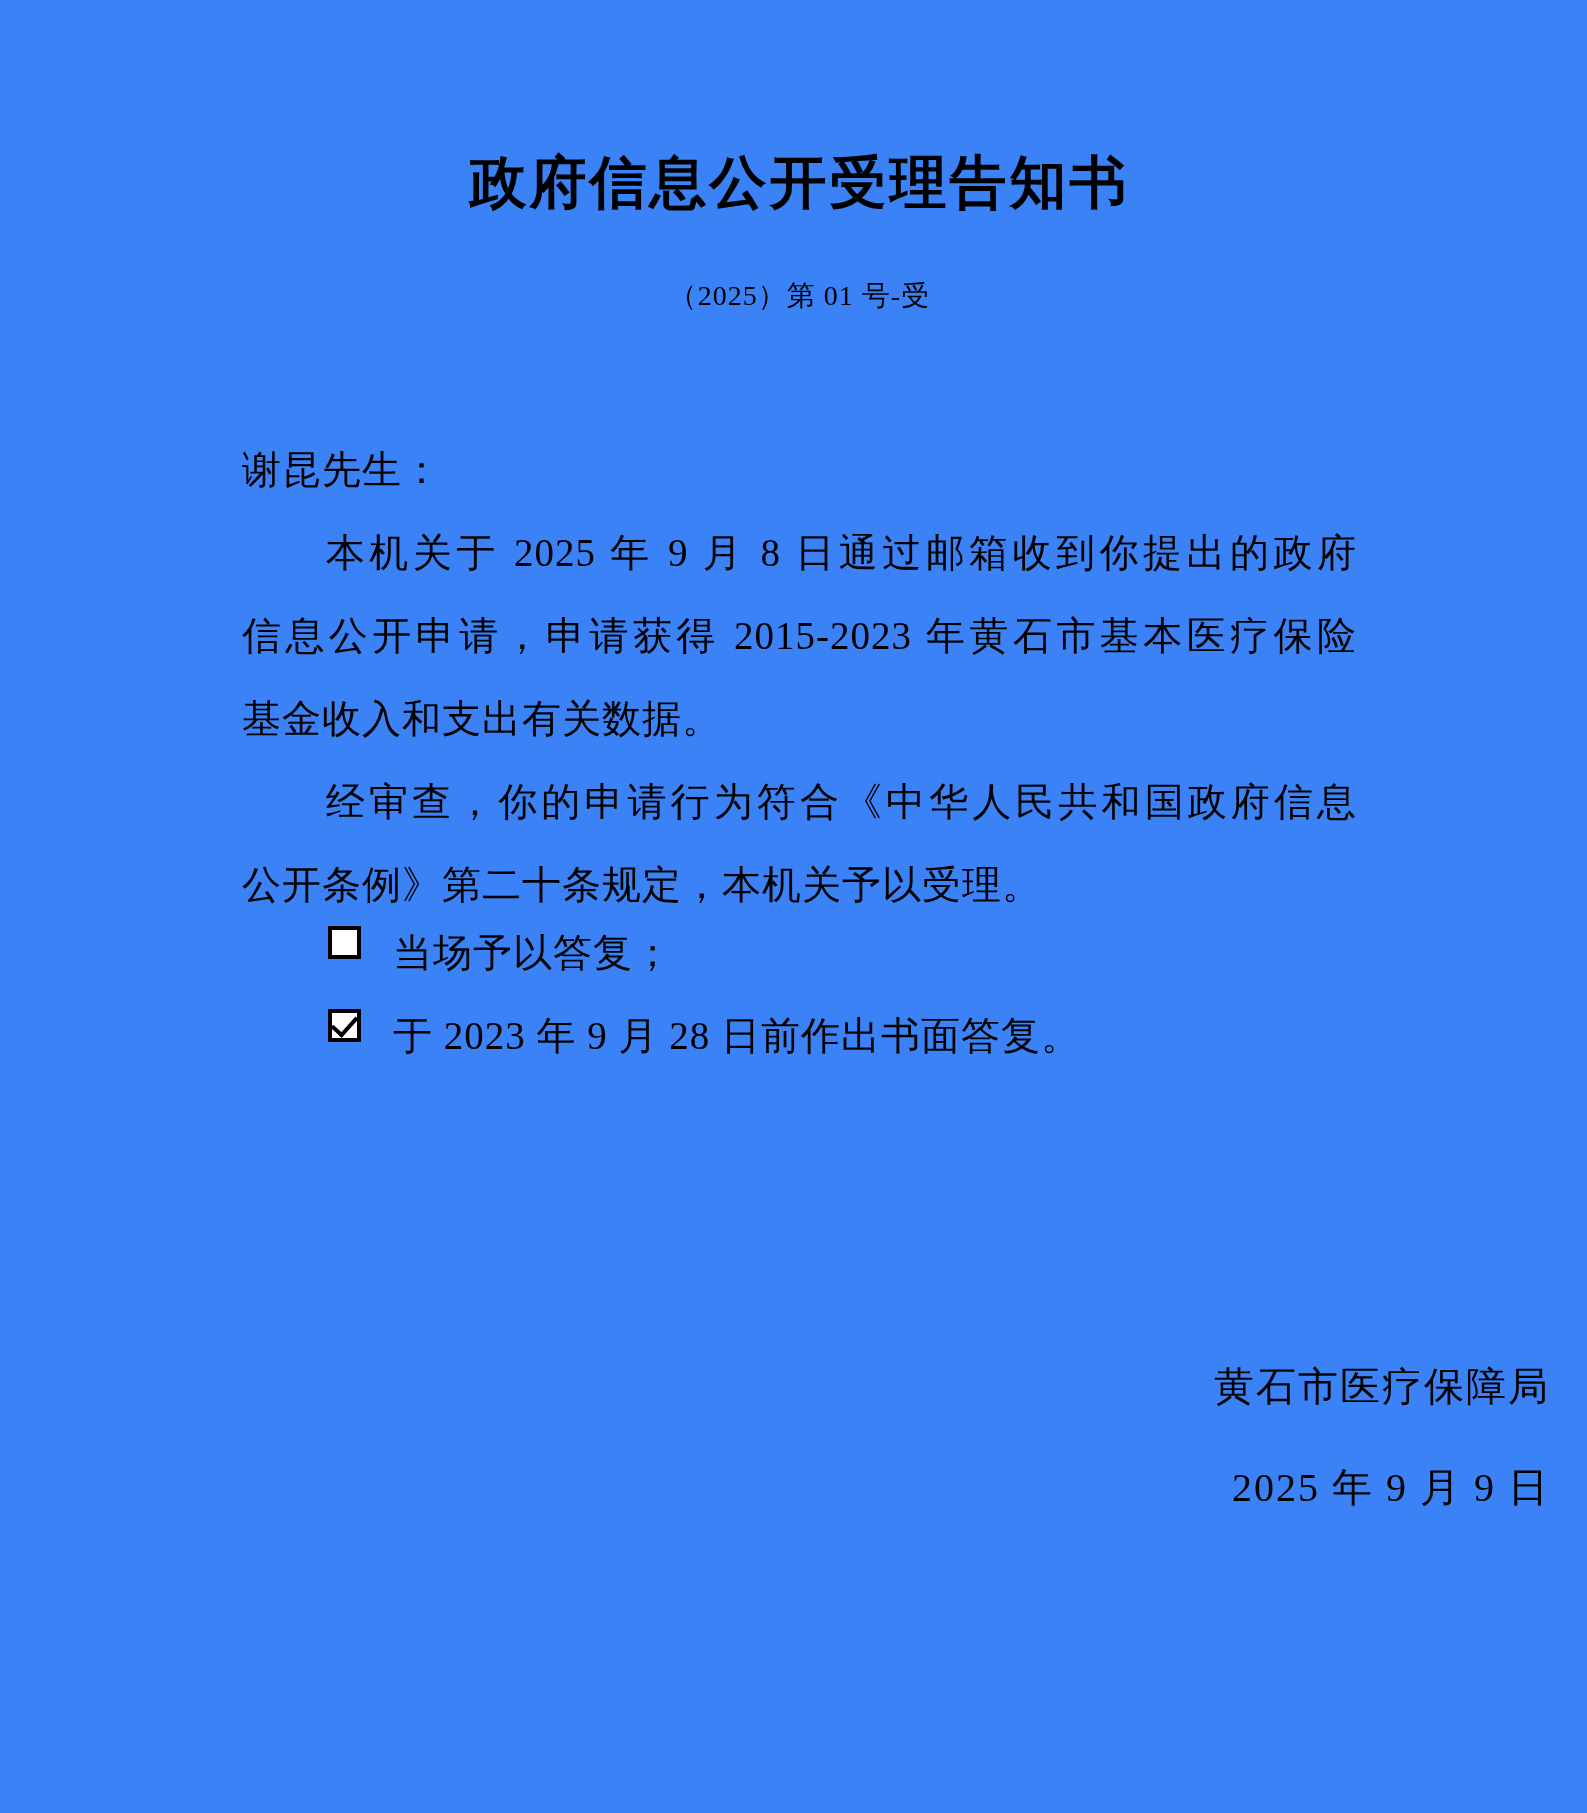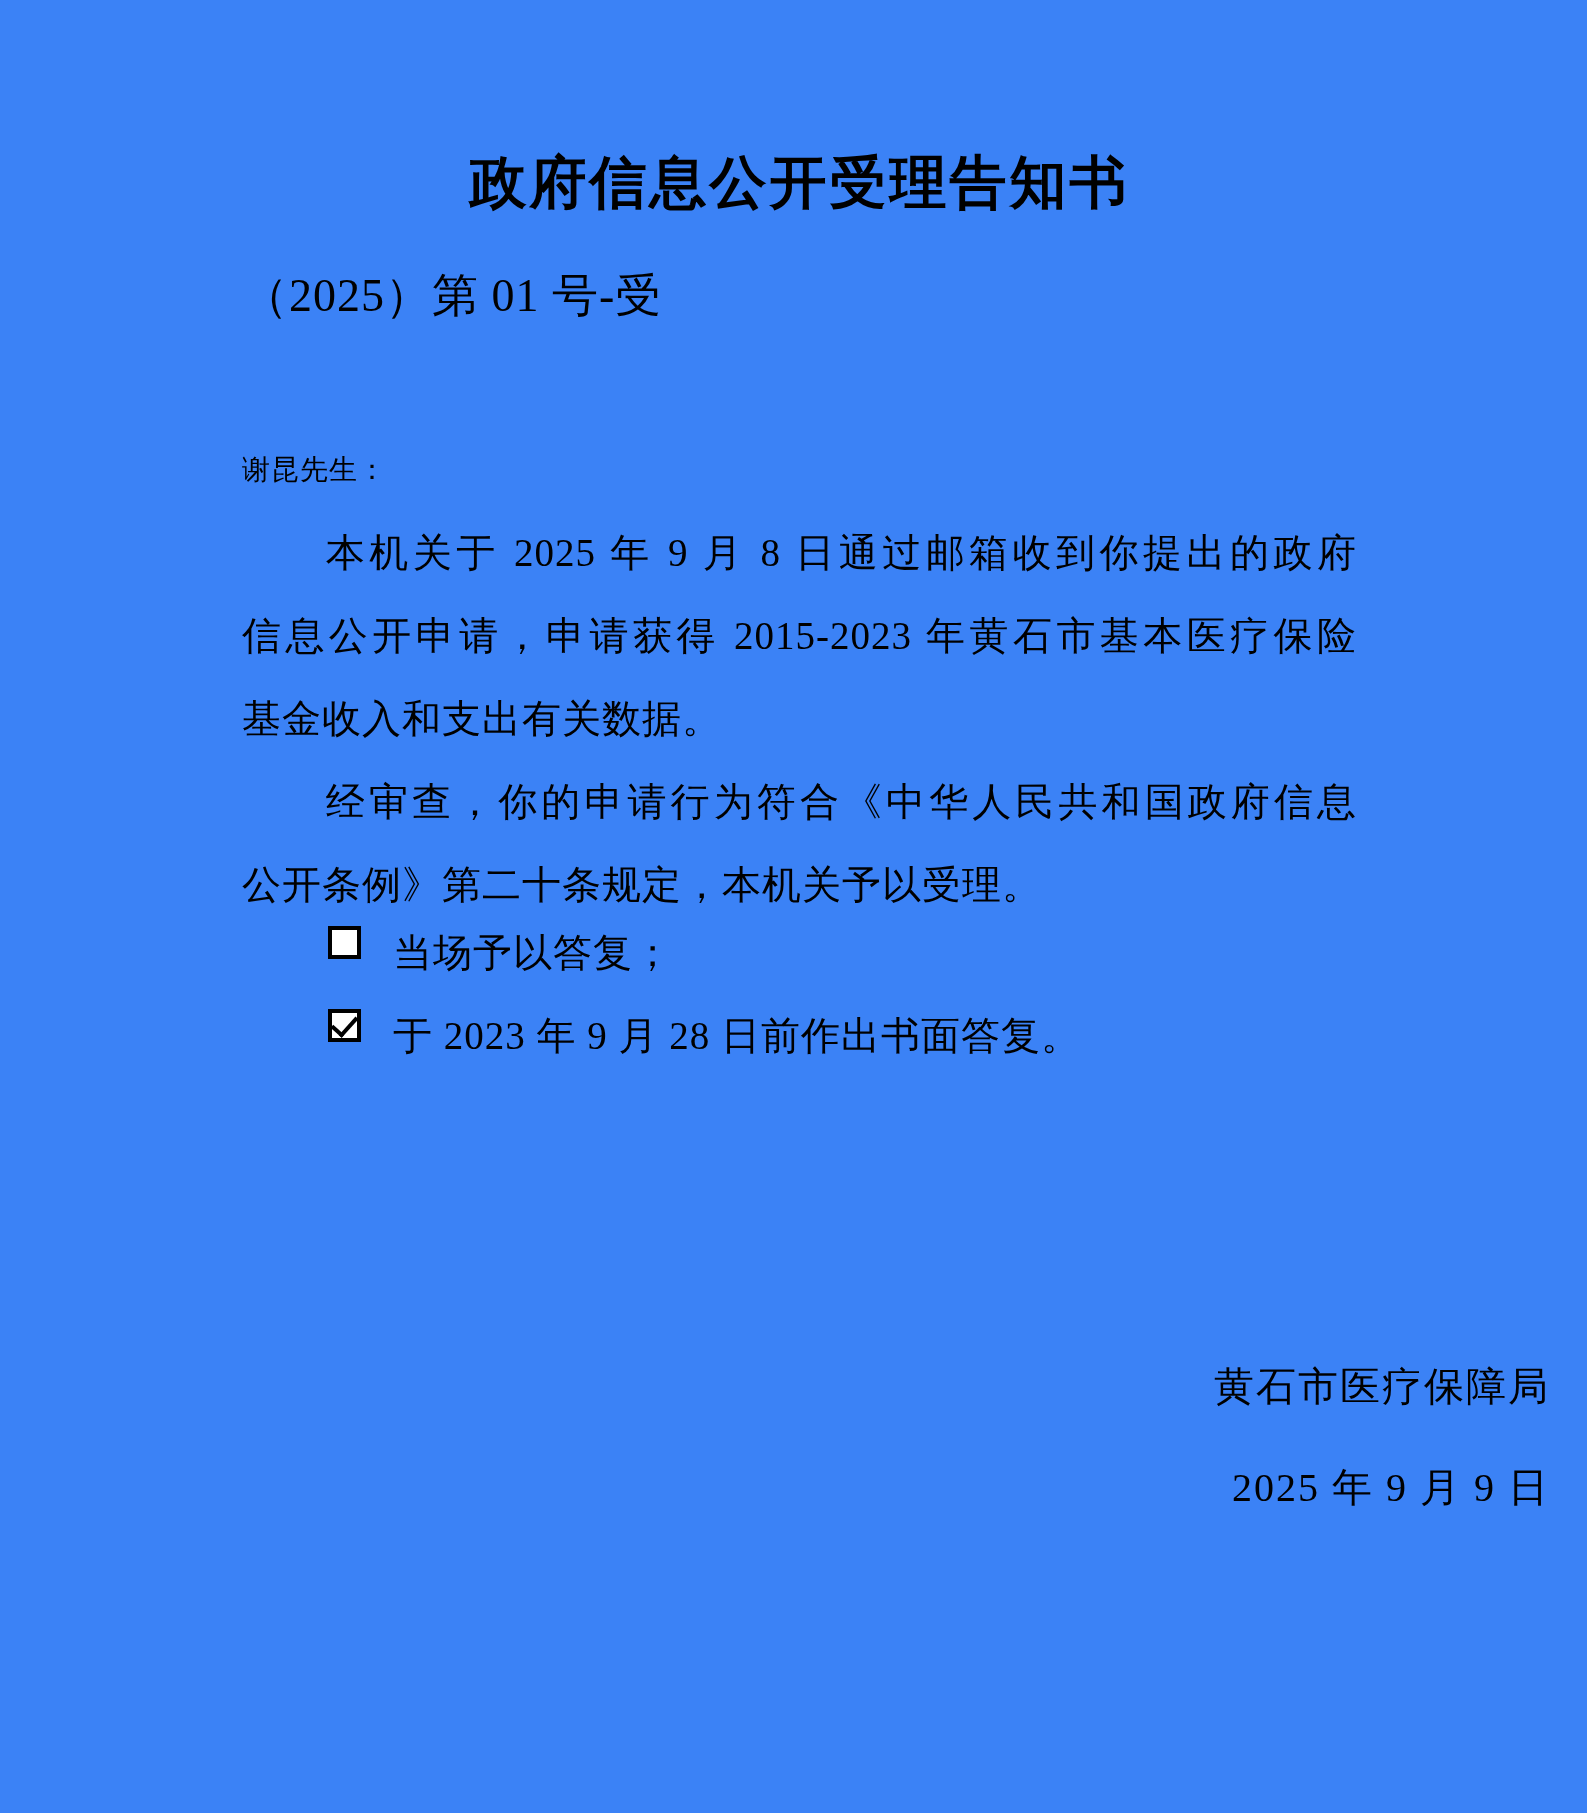--- a/index.html
+++ b/index.html
@@ -23,28 +23,28 @@
     text-align: center;
     font-family: "Liberation Sans", "DejaVu Sans", sans-serif;
     font-weight: bold;
     font-size: 57px;
     line-height: 1.2;
     letter-spacing: 3px;
     white-space: nowrap;
   }
   .ref-line {
     margin-top: 55px;
-    text-align: left;
-    font-size: 46px;
+    text-align: center;
+    font-size: 28px;
     line-height: 50px;
     letter-spacing: 1px;
   }
   .salutation {
     margin-top: 107px;
-    font-size: 28px;
+    font-size: 39px;
     line-height: 83px;
     letter-spacing: 1px;
   }
   .bodyline {
     font-size: 39px;
     line-height: 83px;
     letter-spacing: 1px;
     white-space: nowrap;
   }
   .bodyline.jfull {

